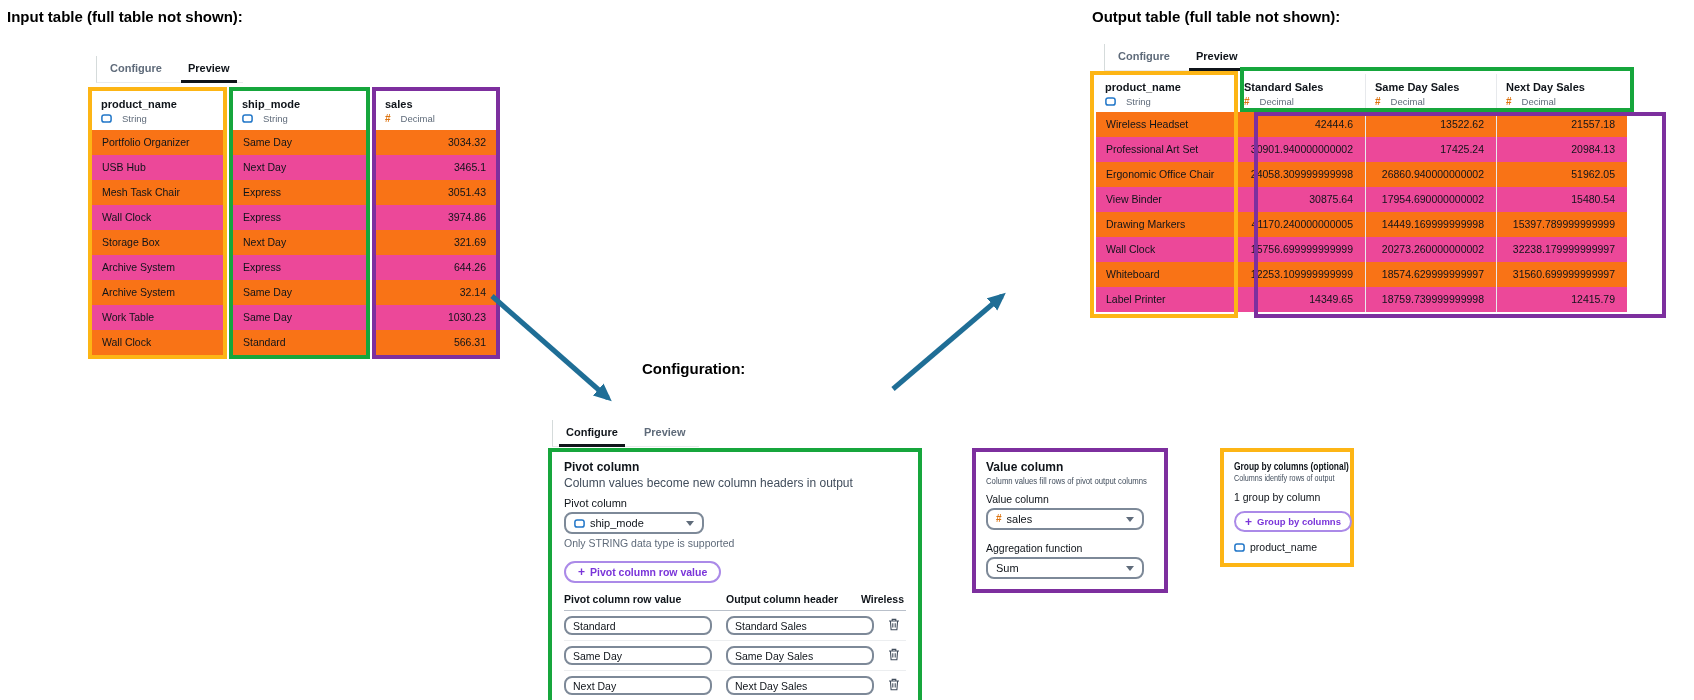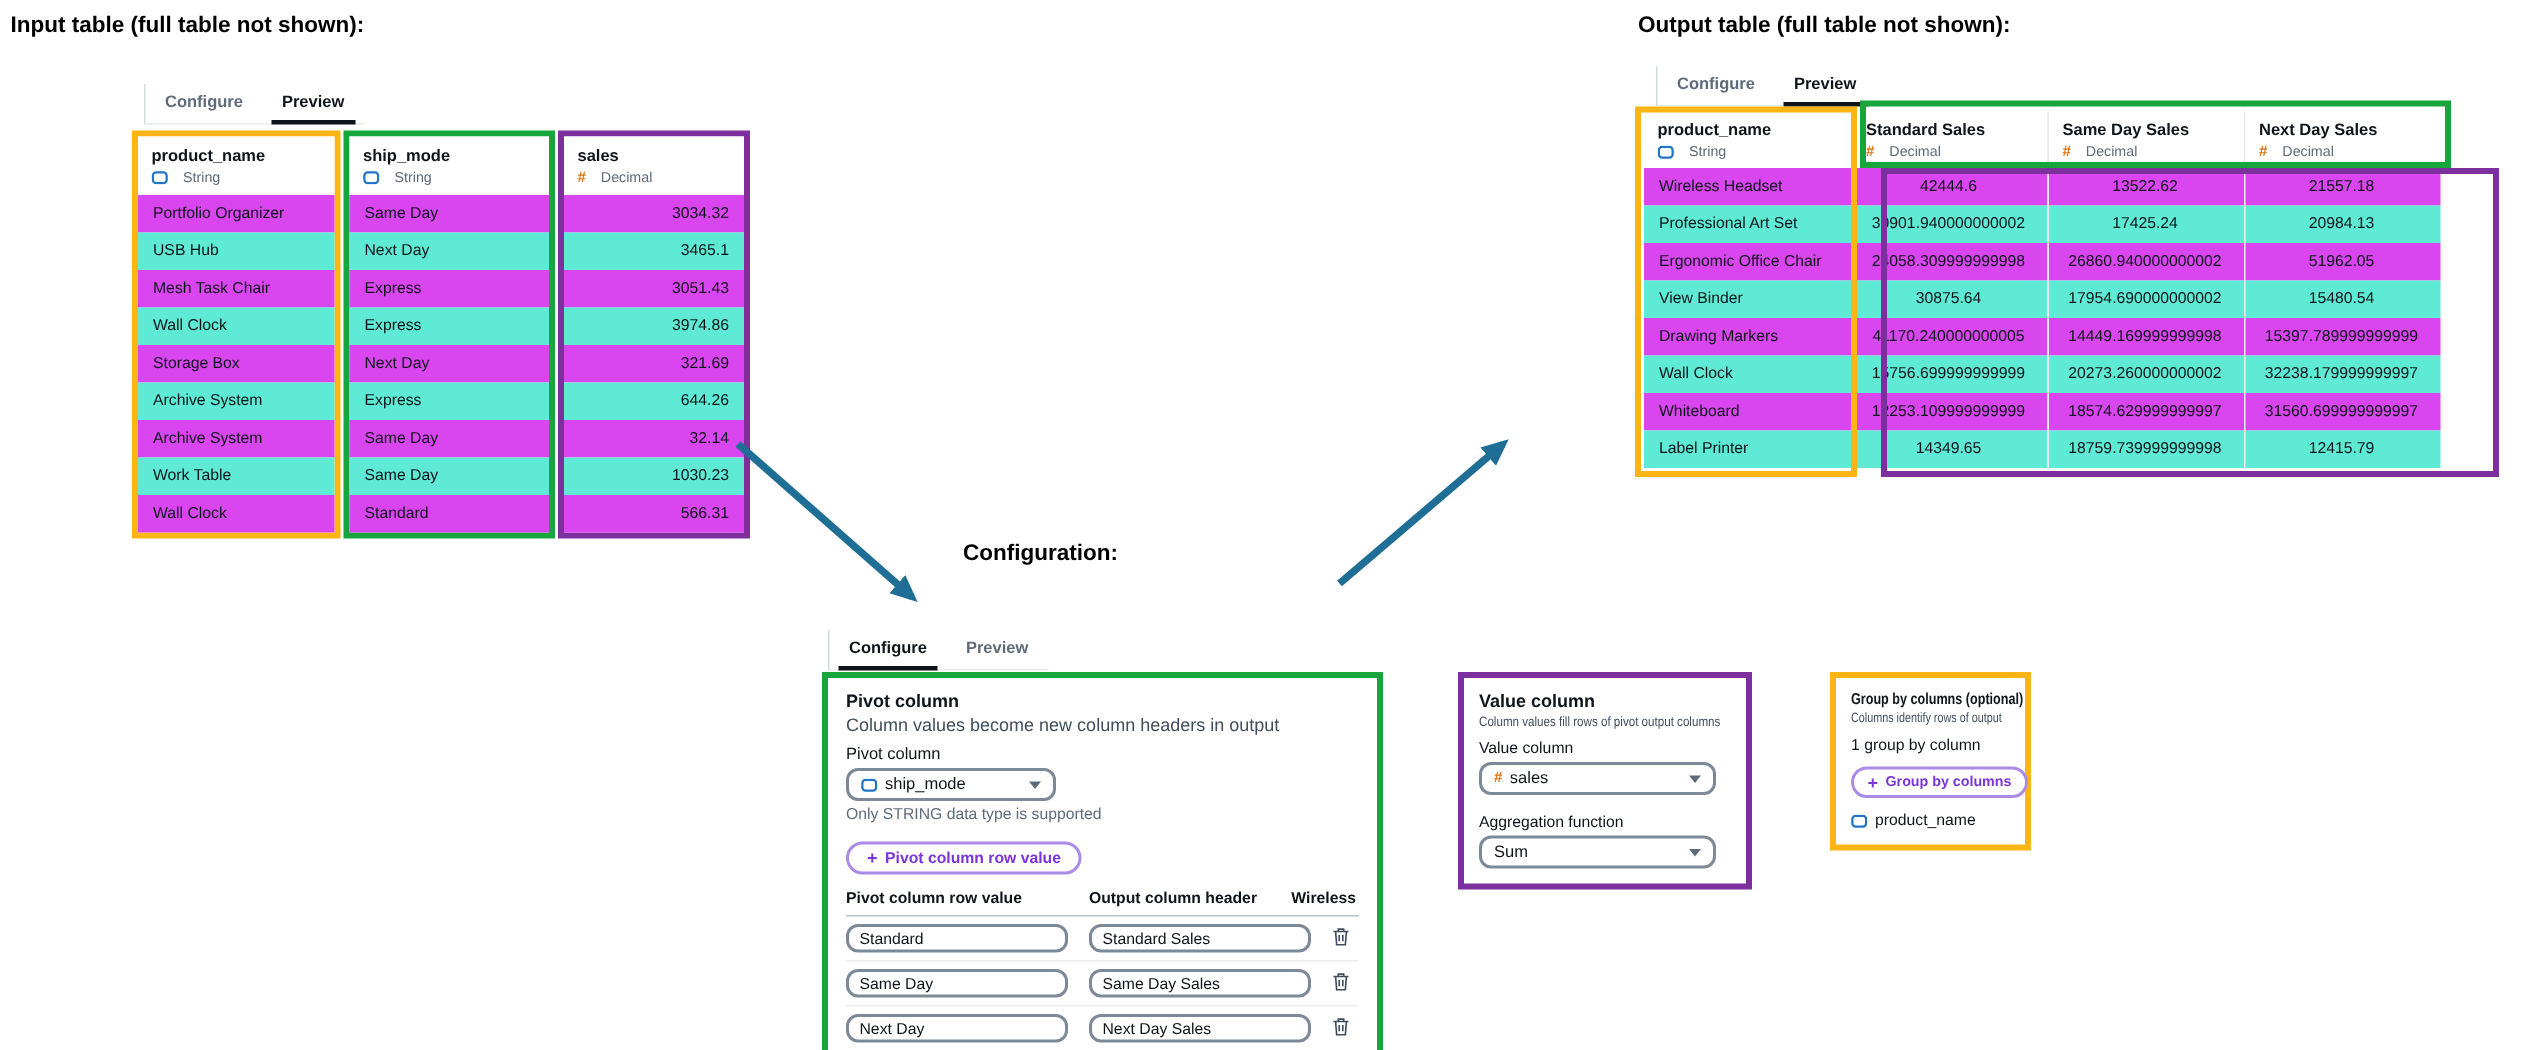--- a/index.html
+++ b/index.html
@@ -27,30 +27,30 @@
   .colbox { border:4px solid #000; background:#fff; }
   .colbox.hl-yellow { border-color:#fdb515; }
   .colbox.hl-green  { border-color:#16a63c; }
   .colbox.hl-purple { border-color:#7d2f9e; }
   .col-header { height:39px; padding:7px 9px 0; background:#fff; }
   .col-name { font-size:11px; font-weight:bold; white-space:nowrap; overflow:hidden; }
   .type-row { margin-top:3px; display:flex; align-items:center; gap:10px; }
   .type-label { font-size:9.5px; color:#5f6b7a; }
   .str-icon { display:inline-flex; align-items:center; }
   .dec-icon { font-size:10px; font-weight:bold; color:#dd730f; line-height:1; }
-  .cell { height:25px; line-height:25px; padding:0 10px; font-size:10.5px; white-space:nowrap; overflow:hidden; background:#5eead4; }
-  .cell.odd { background:#d946ef; }
+  .cell { height:25px; line-height:25px; padding:0 10px; font-size:10.5px; white-space:nowrap; overflow:hidden; background:#ec4899; }
+  .cell.odd { background:#f97316; }
   .cell.num { text-align:right; }
 
   #output-grid { left:1096px; top:74px; display:flex; position:absolute; }
   .ocol { background:#fff; }
   .ocol .col-header { height:38px; }
   .prodcol { width:138px; }
   .valcol { width:131px; border-left:1px solid #e7e9ec; }
-  .valcol .cell { text-align:center; padding-right:12px; }
+  .valcol .cell { text-align:right; padding-right:12px; }
 
   
   .ov { position:absolute; border:4px solid; pointer-events:none; background:transparent; }
   .ov-yellow { border-color:#fdb515; }
   .ov-green  { border-color:#16a63c; }
   .ov-purple { border-color:#7d2f9e; }
   #ov-out-prod  { left:1090px; top:71px;  width:148px; height:247px; }
   #ov-out-heads { left:1240px; top:67px;  width:394px; height:45px;  }
   #ov-out-data  { left:1254px; top:112px; width:412px; height:206px; }
 

